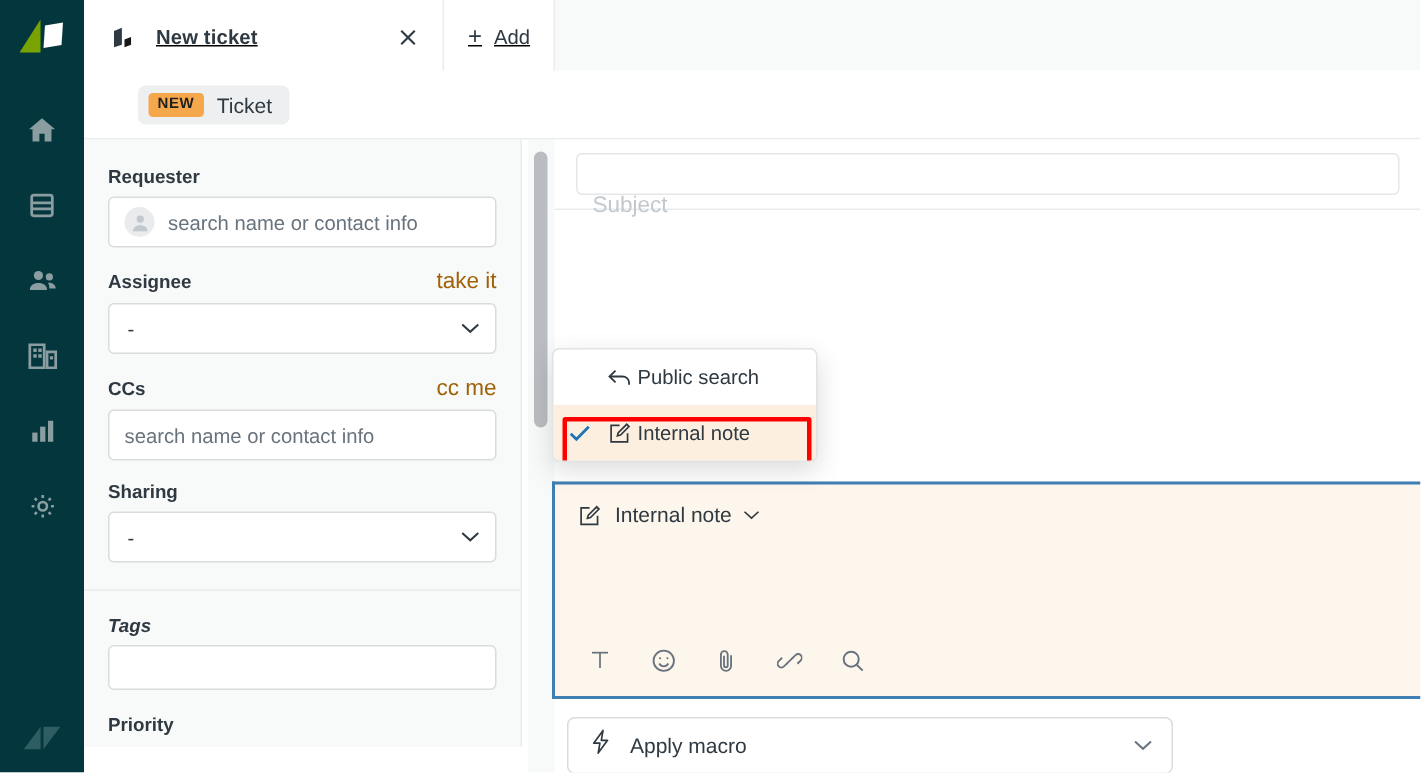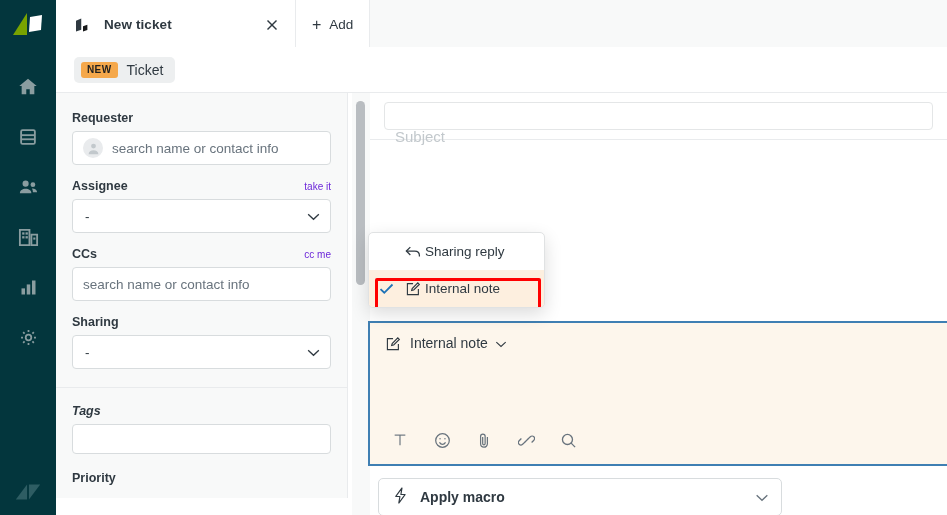--- a/index.html
+++ b/index.html
@@ -21,21 +21,21 @@
     width: 56px; height: 50px; display: flex; align-items: center; justify-content: center;
     cursor: pointer;
   }
   .rail-item svg { display: block; }
   .rail-bottom { position: absolute; left: 0; bottom: 8px; width: 56px; display: flex; justify-content: center; }
 
   
   .tabbar {
     position: absolute; left: 56px; top: 0; right: 0; height: 50px;
     background: #f8f9f9; border-bottom: 1px solid #e9ebed;
-    display: flex; align-items: stretch;
+    display: flex; align-items: stretch; text-decoration: underline;
   }
   .tab {
     width: 240px; background: #fff; display: flex; align-items: center;
     padding: 0 14px 0 18px; border-right: 1px solid #e9ebed; position: relative; cursor: pointer;
   }
   .tab-icon { width: 18px; display:flex; align-items:center; justify-content:center; margin-right: 12px; }
   .tab-label { font-size: 13.5px; color: #2f3941; font-weight: 600; letter-spacing: .1px; flex: 1; }
   .tab-close { width: 18px; height: 18px; display:flex; align-items:center; justify-content:center; cursor:pointer; color:#2f3941; }
   .tab-add {
     display: flex; align-items: center; gap: 8px; padding: 0 16px;
@@ -44,38 +44,38 @@
   .tab-add-plus { font-size: 16px; line-height: 1; color:#2f3941; }
 
   
   .ticket-head {
     position: absolute; left: 56px; top: 47px; right: 0; height: 46px;
     background: #fff; display: flex; align-items: center; padding-left: 18px;
     border-bottom: 1px solid #e9ebed;
   }
   .ticket-chip {
     display: inline-flex; align-items: center; gap: 9px;
-    background: #edeff0; border-radius: 5px; padding: 5px 12px 5px 7px; cursor: pointer;
+    background: #edeff0; border-radius: 5px; padding: 5px 12px 5px 7px; cursor: pointer; margin-left: 18px;
   }
   .badge-new {
     background: #f5a84b; color: #1f1f1f; font-size: 10px; font-weight: 700;
     letter-spacing: .4px; padding: 2.5px 6px; border-radius: 3px;
   }
   .chip-text { font-size: 14px; color: #2f3941; }
 
   
   .form-pane {
     position: absolute; left: 56px; top: 93px; width: 292px; bottom: 17px;
     background: #f8f9f9; border-right: 1px solid #e9ebed; overflow: hidden;
   }
   .form-inner { padding: 18px 16px 0 16px; }
   .fld { margin-bottom: 14px; }
   .fld-row { display: flex; align-items: baseline; justify-content: space-between; margin-bottom: 6px; }
   .fld-label { font-size: 12.5px; font-weight: 700; color: #2f3941; }
-  .fld-link { font-size: 10px; color: #6d28d9; cursor: pointer; }
+  .fld-link { font-size: 15px; color: #a16207; cursor: pointer; }
   .input {
     width: 100%; height: 34px; background: #fff; border: 1px solid #d8dcde;
     border-radius: 4px; display: flex; align-items: center; padding: 4px 10px; cursor: text;
   }
   .input .ph { font-size: 13.5px; color: #68737d; }
   .avatar-dot {
     width: 20px; height: 20px; border-radius: 50%; background: #e9ebed;
     margin-right: 9px; flex: none; display:flex; align-items:center; justify-content:center;
   }
   .select {
@@ -132,21 +132,21 @@
   .comp-head-ico { margin-right: 9px; display:flex; }
   .comp-head-label { font-size: 14px; color: #2f3941; margin-right: 7px; }
   .comp-body { flex: 1; }
   .comp-tools { display: flex; align-items: center; gap: 22px; padding: 0 0 14px 20px; }
   .tool { width: 20px; height: 20px; display:flex; align-items:center; justify-content:center; cursor: pointer; }
 
   
   .macro-wrap { position: absolute; left: 0; top: 385px; right: 0; padding: 0 0 0 8px; }
   .macro {
     width: 404px; height: 38px; background: #fff; border: 1px solid #d8dcde; border-radius: 5px;
-    display: flex; align-items: center; justify-content: space-between; padding: 0 12px 0 14px; cursor: pointer; font-weight: bold;
+    display: flex; align-items: center; justify-content: space-between; padding: 0 12px 0 14px; cursor: pointer;
   }
   .macro-left { display: flex; align-items: center; gap: 12px; }
   .macro-label { font-size: 14px; color: #2f3941; }
 </style>
 </head>
 <body>
 
 <div id="app">
 
   <div class="rail">
@@ -329,21 +329,21 @@
 
     <div class="menu">
       <div class="menu-item">
         <span class="menu-check"></span>
         <span class="menu-ico">
           <svg width="16" height="14" viewBox="0 0 18 15" fill="none" stroke="#2f3941" stroke-width="1.4">
             <polyline points="6,2 1.5,6.4 6,10.8"></polyline>
             <path d="M1.8 6.4H11c3.2 0 5.2 2 5.2 5v1.2"></path>
           </svg>
         </span>
-        <span>Sharing reply</span>
+        <span>Public search</span>
       </div>
       <div class="menu-item selected">
         <span class="menu-check">
           <svg width="15" height="12" viewBox="0 0 16 13" fill="none" stroke="#1f73b7" stroke-width="2">
             <polyline points="1.5,6.6 5.6,10.6 14.5,1.6"></polyline>
           </svg>
         </span>
         <span class="menu-ico">
           <svg width="15" height="15" viewBox="0 0 16 16" fill="none" stroke="#2f3941" stroke-width="1.2">
             <path d="M13.2 8.4v6.1H1.5V2.8h6"></path>

